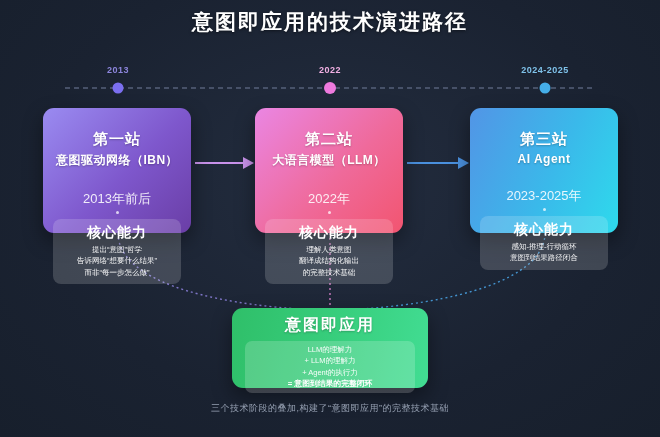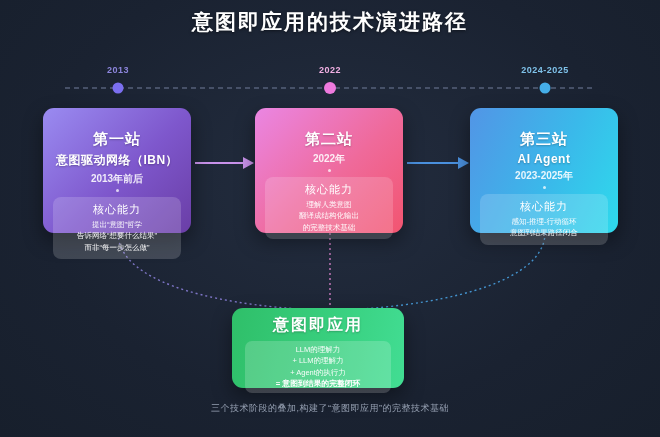--- a/index.html
+++ b/index.html
@@ -26,31 +26,31 @@
   .card{
     position:absolute;top:108px;width:148px;height:125px;border-radius:11px;
     box-shadow:0 8px 20px rgba(0,0,0,.4);color:#fff;text-align:center;
     box-sizing:border-box;padding-top:21px;
   }
   .card1{left:43px;background:linear-gradient(135deg,#9a8bf1 0%,#7e57cc 55%,#6a3ea6 100%);}
   .card2{left:255px;background:linear-gradient(135deg,#ea86e3 0%,#ef6a9b 55%,#f25570 100%);}
   .card3{left:470px;background:linear-gradient(115deg,#5295e6 0%,#3ab9ea 55%,#2edaec 100%);}
   .card-title{font-size:15px;font-weight:bold;letter-spacing:1px;line-height:1.3;text-shadow:0 1px 2px rgba(0,0,0,.25);}
   .card-sub{font-size:12px;font-weight:bold;letter-spacing:.5px;margin-top:3px;text-shadow:0 1px 2px rgba(0,0,0,.25);}
-  .card-date{font-size:10px;margin-top:3px;color:rgba(255,255,255,.88);font-weight:bold;}
+  .card-date{font-size:13px;margin-top:21px;color:rgba(255,255,255,.88);}
   .date-dot{width:3px;height:3px;border-radius:50%;background:rgba(255,255,255,.75);margin:3px auto 0 auto;}
   .core-box{
     margin:5px 10px 0 10px;background:rgba(255,255,255,.17);border-radius:8px;
     padding:5px 3px 6px 3px;
   }
-  .core-title{font-size:11px;font-weight:normal;letter-spacing:1px;margin-bottom:2px;}
+  .core-title{font-size:14px;font-weight:bold;letter-spacing:1px;margin-bottom:2px;}
   .core-line{font-size:7.5px;line-height:1.55;color:rgba(255,255,255,.95);}
 
   .result-box{
-    position:absolute;left:232px;top:308px;width:172px;height:80px;border-radius:11px;
+    position:absolute;left:232px;top:308px;width:196px;height:80px;border-radius:11px;
     background:linear-gradient(100deg,#2fbf69 0%,#38cf7e 55%,#42dd93 100%);
     box-shadow:0 8px 20px rgba(0,0,0,.4);color:#fff;text-align:center;
     box-sizing:border-box;padding-top:7px;
   }
   .result-title{font-size:16px;font-weight:bold;letter-spacing:2px;text-shadow:0 1px 2px rgba(0,0,0,.25);}
   .result-inner{
     margin:5px 13px 0 13px;background:rgba(255,255,255,.18);border-radius:7px;
     padding:3px 2px 4px 2px;
   }
   .result-line{font-size:7.5px;line-height:1.5;color:rgba(255,255,255,.95);}
@@ -99,20 +99,21 @@
     <div class="core-box">
       <div class="core-title">核心能力</div>
       <div class="core-line">提出“意图”哲学</div>
       <div class="core-line">告诉网络“想要什么结果”</div>
       <div class="core-line">而非“每一步怎么做”</div>
     </div>
   </div>
 
   <div class="card card2">
     <div class="card-title">第二站</div>
+    <div class="card-sub">大语言模型（LLM）</div>
     <div class="card-date">2022年</div>
     <div class="date-dot"></div>
     <div class="core-box">
       <div class="core-title">核心能力</div>
       <div class="core-line">理解人类意图</div>
       <div class="core-line">翻译成结构化输出</div>
       <div class="core-line">的完整技术基础</div>
     </div>
   </div>
 

